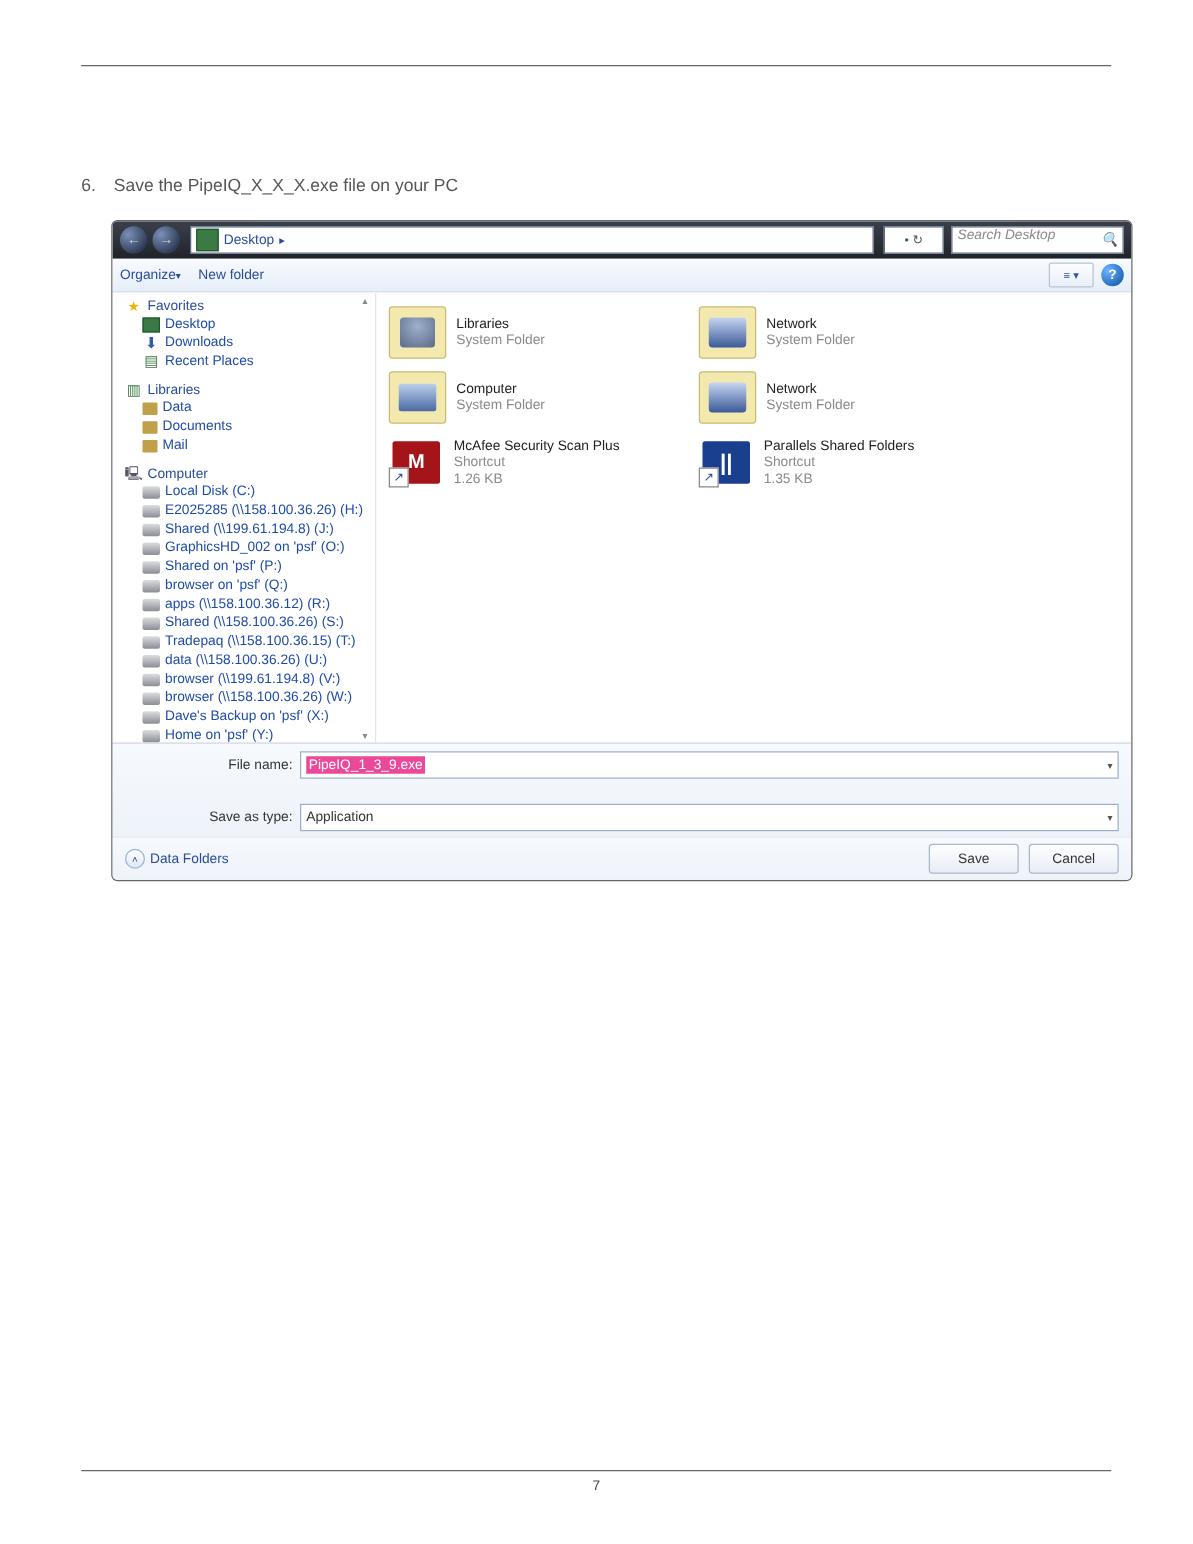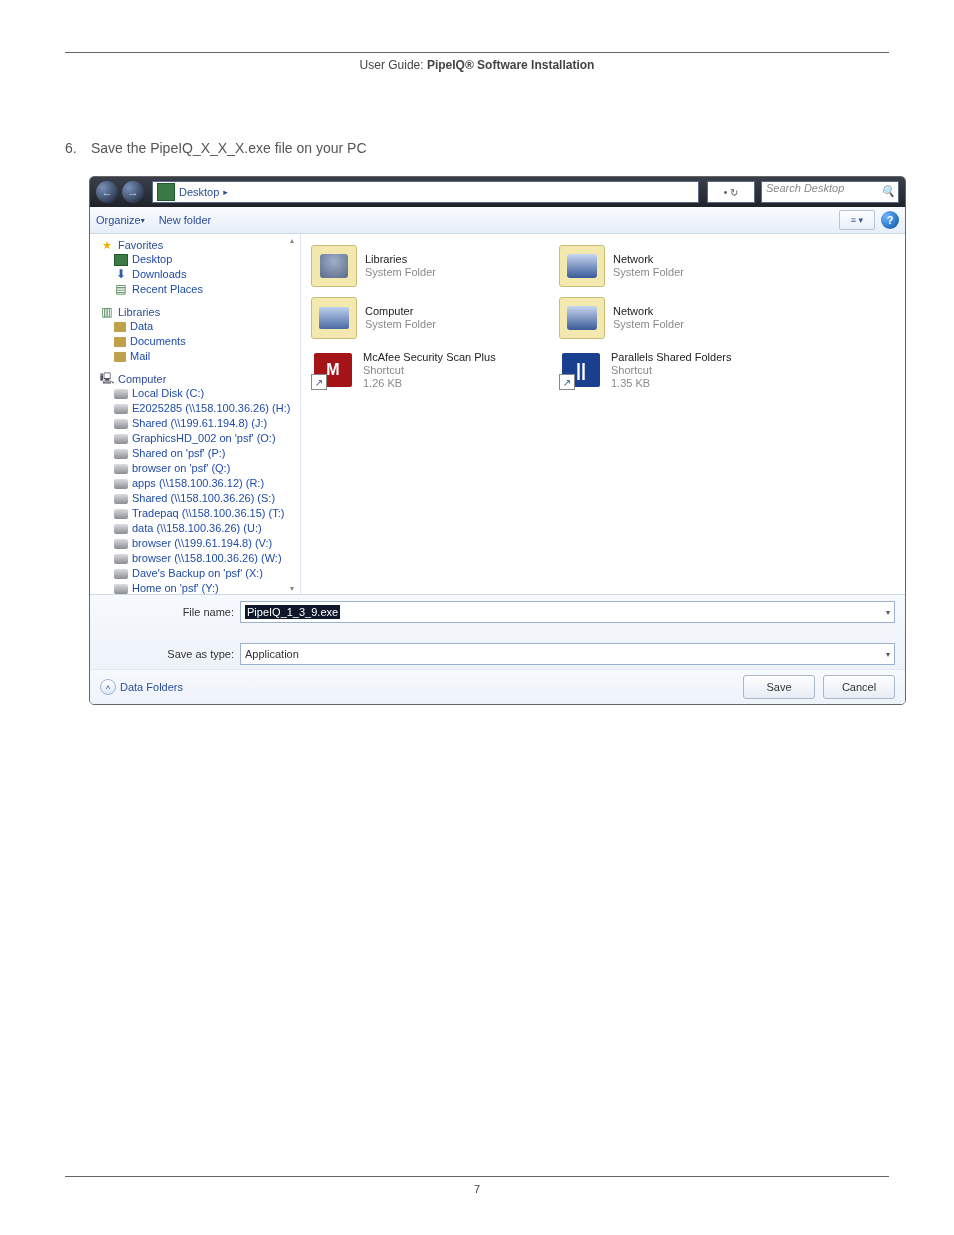--- a/index.html
+++ b/index.html
@@ -238,21 +238,21 @@
     flex:1;
     height:20px;
     border:1px solid #9bb0cf;
     background:#fff;
     display:flex;align-items:center;
     padding:0 4px;
     font-size:11px;
     position:relative;
   }
   .sel-highlight {
-    background:#0f172a;color:#fff;padding:1px 2px;
+    background:#ec4899;color:#fff;padding:1px 2px;
   }
   .field .dd { position:absolute; right:4px; font-size:8px; color:#555;}
   .statusbar {
     height:34px;
     background: linear-gradient(#f6f9fd,#eef3fa);
     border-top:1px solid #e2e8f2;
     display:flex; align-items:center;
     padding:0 10px;
     gap:8px;
   }
@@ -279,23 +279,20 @@
   }
   .mcafee { width:38px;height:34px;background:#a51418;border-radius:2px;display:flex;align-items:center;justify-content:center;color:#fff;font-weight:bold;font-size:16px;}
   .parallels { width:38px;height:34px;background:#1a3f8f;border-radius:2px;display:flex;align-items:center;justify-content:center;color:#fff;font-weight:bold;font-size:18px;}
 </style>
 </head>
 <body>
 
 <div class="page">
 
   <div class="header-rule"></div>
-  <div class="header-text">
-    <span>User Guide: </span><strong>PipeIQ® Software Installation</strong>
-  </div>
 
   <div class="body-area">
     <div class="step-row">
       <div class="step-num">6.</div>
       <div class="step-text">Save the PipeIQ_X_X_X.exe file on your PC</div>
     </div>
 
     <div class="saveas">
 
 

